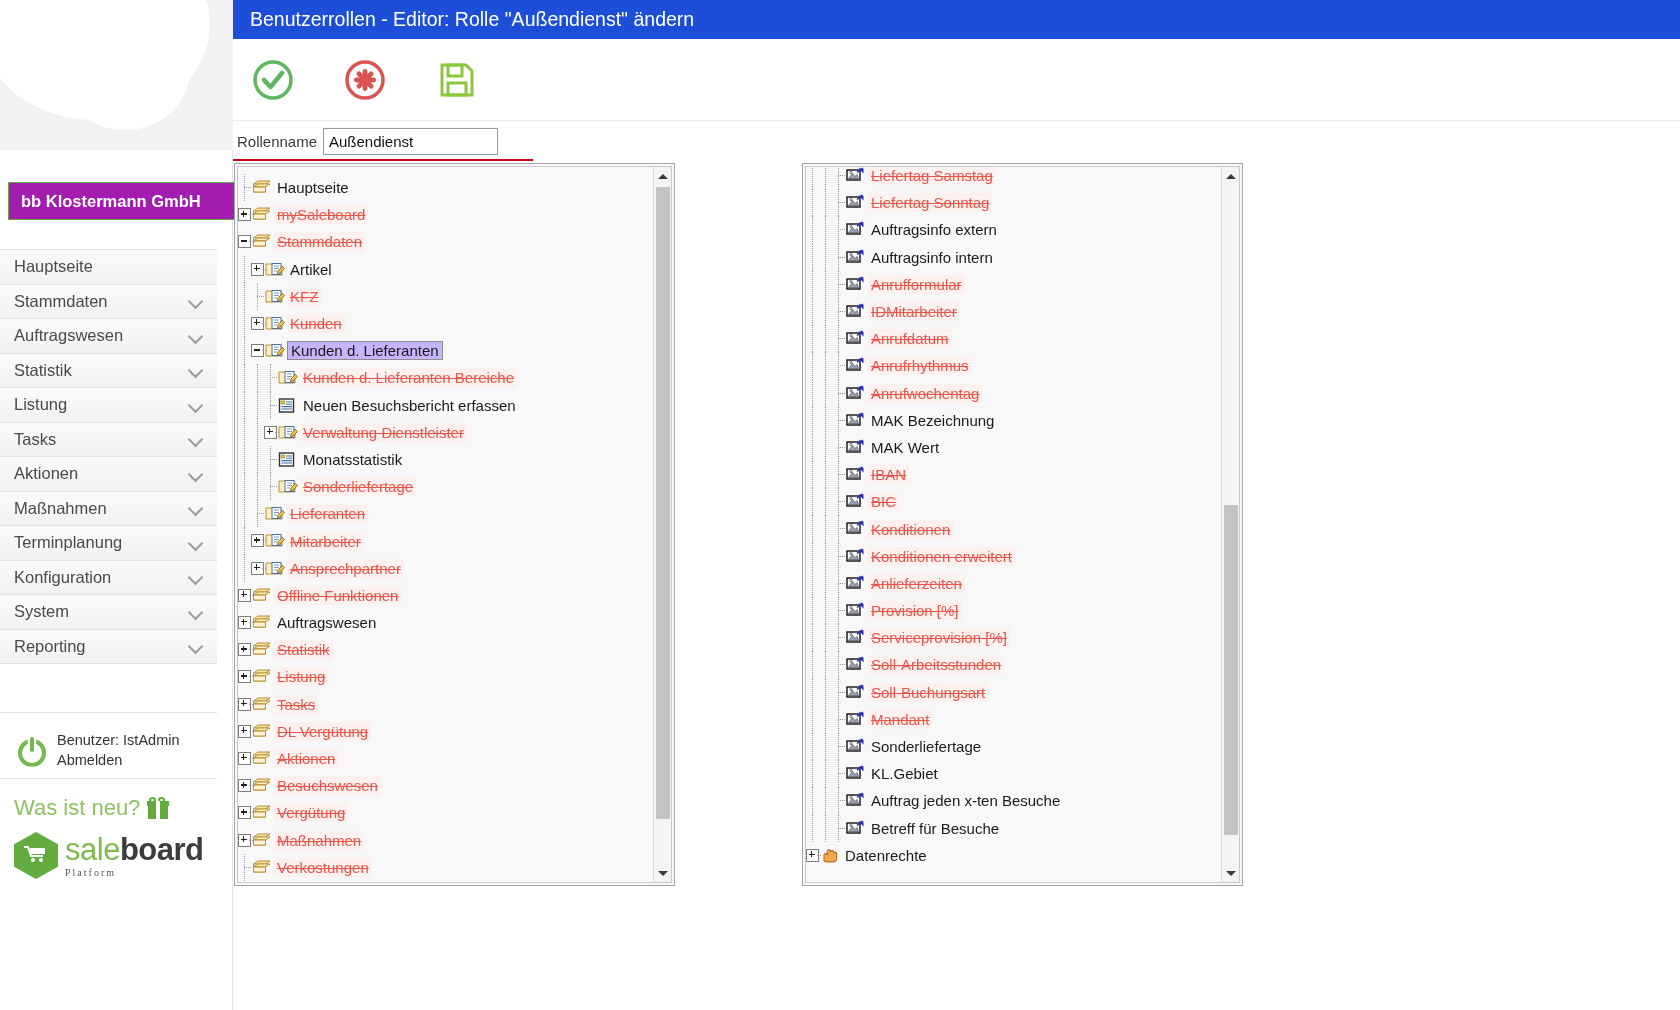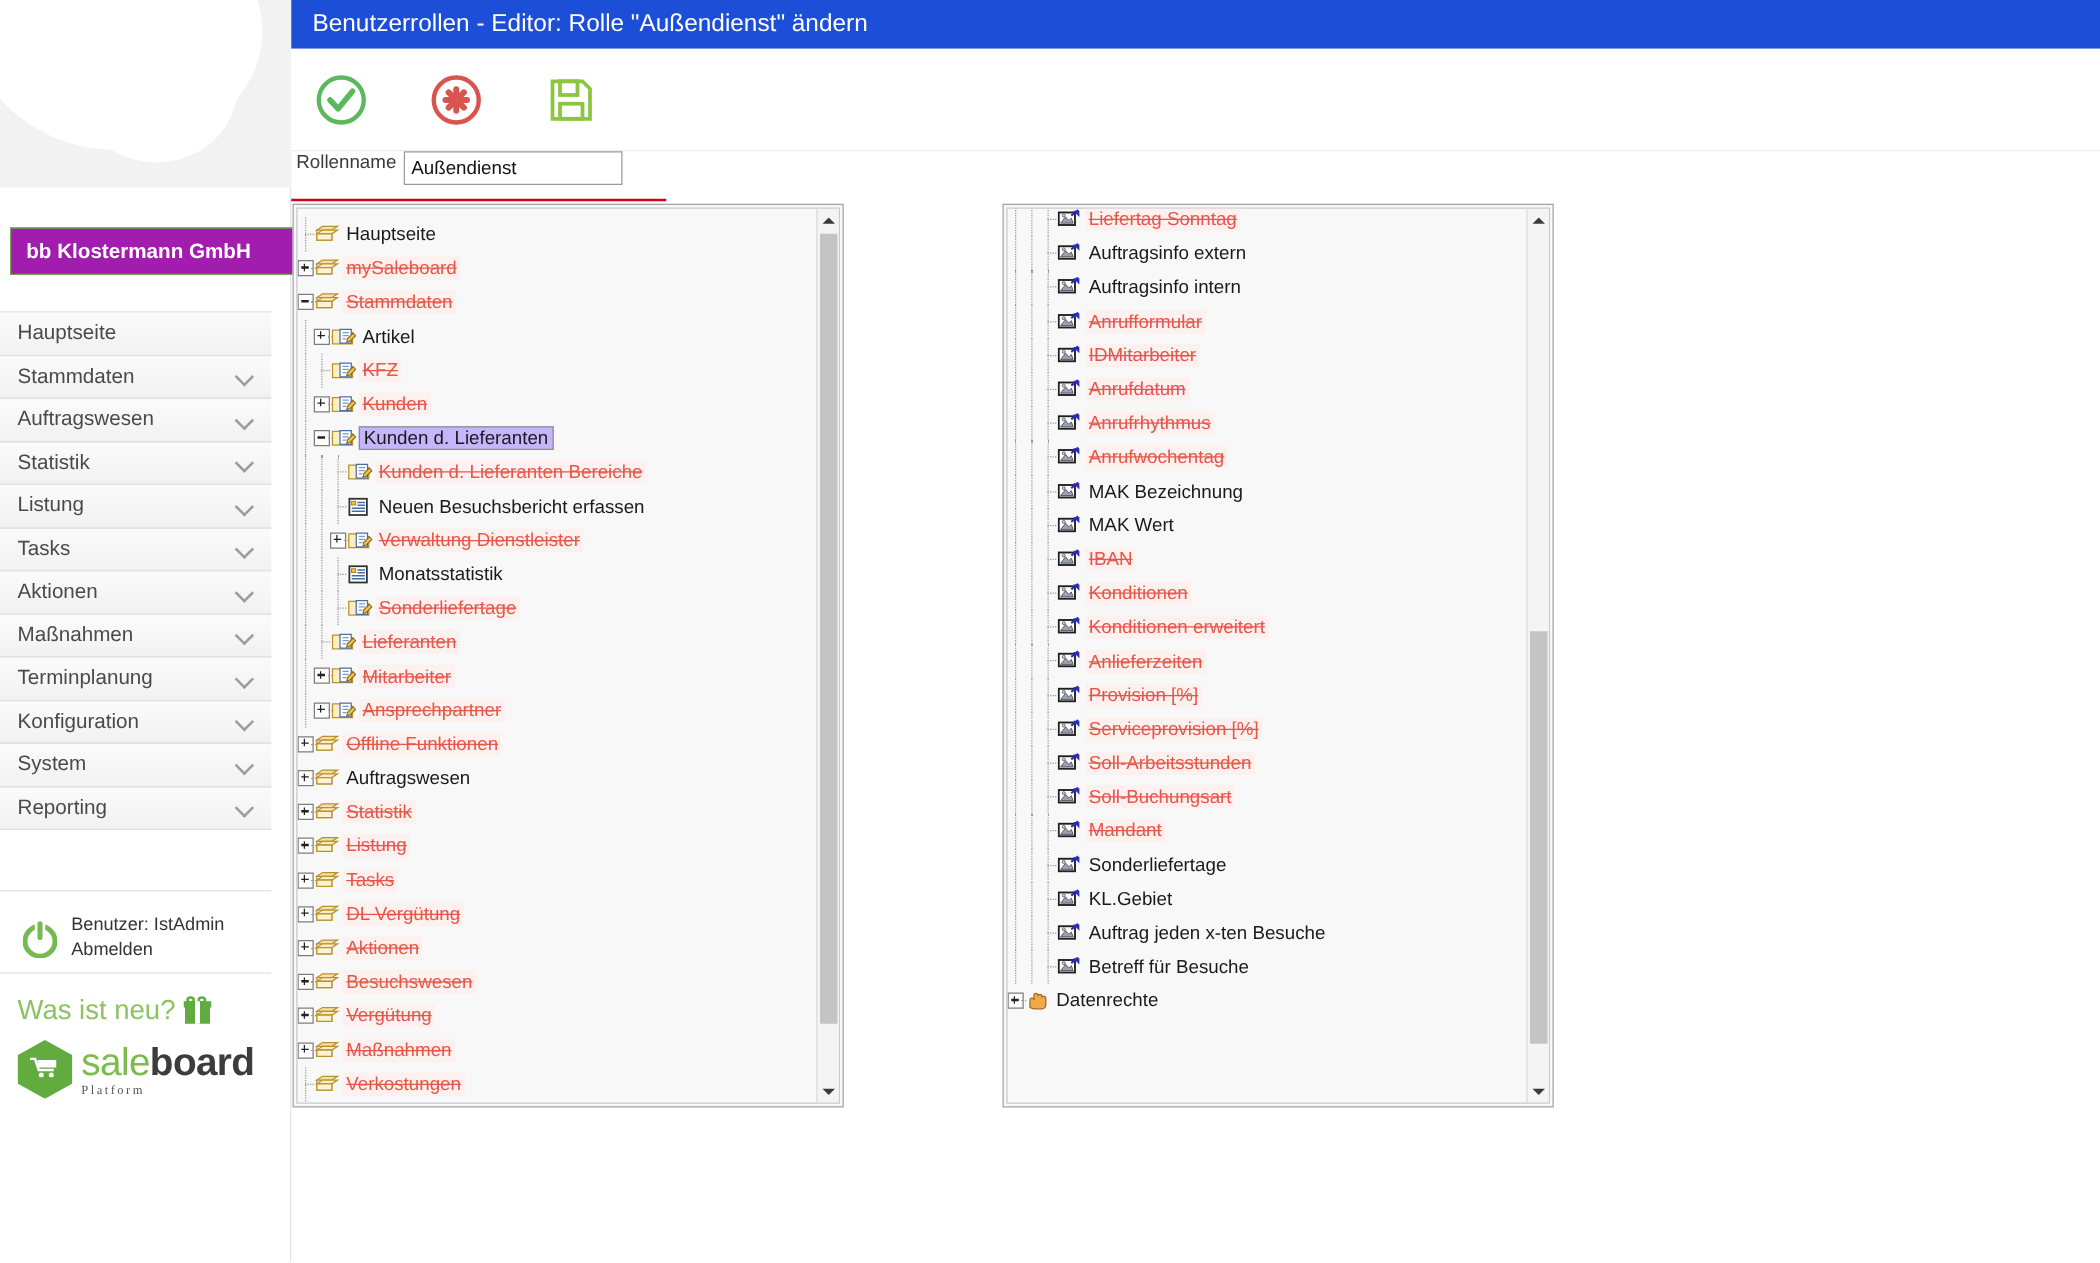--- a/index.html
+++ b/index.html
@@ -146,21 +146,21 @@
     position: absolute; left: 233px; top: 39px; right: 0; height: 82px;
     background: #ffffff;
     display: flex; align-items: center; gap: 48px;
     padding-left: 18px;
     border-bottom: 1px solid #ececec;
   }
   .tb-btn { width: 44px; height: 44px; cursor: pointer; position: relative; }
 
   .rowname {
     position: absolute; left: 233px; top: 121px; right: 0; height: 40px;
-    display: flex; padding-left: 2px;
+    display: flex; align-items: center; padding-left: 2px;
   }
   .rowname .lab { font-size: 15px; color: #3a3a3a; width: 88px; padding-left: 2px; }
   .rowname input {
     width: 175px; height: 27px;
     font-size: 15px; font-family: "Liberation Sans", sans-serif;
     padding: 2px 5px; border: 1px solid #9a9a9a; background: #fff; color: #111;
     outline: none;
   }
   .redline {
     position: absolute; left: 233px; top: 159px; width: 300px; height: 2px;
@@ -810,20 +810,35 @@
             <span class="gut tee"></span>
             <span class="ic">
               <svg width="19" height="16" viewBox="0 0 19 16">
                 <rect x="1" y="3" width="13" height="10" fill="#ffffff" stroke="#1f1f1f" stroke-width="1.5"></rect>
                 <path d="M2.5 11.5 L6.5 6.5 L9 9.5 L11 7.5 L12.5 11.5 Z" fill="#9aa2b8" stroke="#4a4a4a" stroke-width=".7"></path>
                 <circle cx="5" cy="5.5" r="1.2" fill="#cfd4e0" stroke="#4a4a4a" stroke-width=".6"></circle>
                 <path d="M12.5 1.5 L17.5 1.5 L17.5 6.5 Z" fill="#2b2bbd"></path>
                 <path d="M11 5.5 L16.5 1" stroke="#2b2bbd" stroke-width="1.6"></path>
               </svg>
             </span>
+            <span class="txt">Liefertag Samstag</span>
+          </div>
+          <div class="node denied">
+            <span class="gut v"></span>
+            <span class="gut v"></span>
+            <span class="gut tee"></span>
+            <span class="ic">
+              <svg width="19" height="16" viewBox="0 0 19 16">
+                <rect x="1" y="3" width="13" height="10" fill="#ffffff" stroke="#1f1f1f" stroke-width="1.5"></rect>
+                <path d="M2.5 11.5 L6.5 6.5 L9 9.5 L11 7.5 L12.5 11.5 Z" fill="#9aa2b8" stroke="#4a4a4a" stroke-width=".7"></path>
+                <circle cx="5" cy="5.5" r="1.2" fill="#cfd4e0" stroke="#4a4a4a" stroke-width=".6"></circle>
+                <path d="M12.5 1.5 L17.5 1.5 L17.5 6.5 Z" fill="#2b2bbd"></path>
+                <path d="M11 5.5 L16.5 1" stroke="#2b2bbd" stroke-width="1.6"></path>
+              </svg>
+            </span>
             <span class="txt">Liefertag Sonntag</span>
           </div>
           <div class="node">
             <span class="gut v"></span>
             <span class="gut v"></span>
             <span class="gut tee"></span>
             <span class="ic">
               <svg width="19" height="16" viewBox="0 0 19 16">
                 <rect x="1" y="3" width="13" height="10" fill="#ffffff" stroke="#1f1f1f" stroke-width="1.5"></rect>
                 <path d="M2.5 11.5 L6.5 6.5 L9 9.5 L11 7.5 L12.5 11.5 Z" fill="#9aa2b8" stroke="#4a4a4a" stroke-width=".7"></path>
@@ -961,20 +976,35 @@
             <span class="ic">
               <svg width="19" height="16" viewBox="0 0 19 16">
                 <rect x="1" y="3" width="13" height="10" fill="#ffffff" stroke="#1f1f1f" stroke-width="1.5"></rect>
                 <path d="M2.5 11.5 L6.5 6.5 L9 9.5 L11 7.5 L12.5 11.5 Z" fill="#9aa2b8" stroke="#4a4a4a" stroke-width=".7"></path>
                 <circle cx="5" cy="5.5" r="1.2" fill="#cfd4e0" stroke="#4a4a4a" stroke-width=".6"></circle>
                 <path d="M12.5 1.5 L17.5 1.5 L17.5 6.5 Z" fill="#2b2bbd"></path>
                 <path d="M11 5.5 L16.5 1" stroke="#2b2bbd" stroke-width="1.6"></path>
               </svg>
             </span>
             <span class="txt">IBAN</span>
+          </div>
+          <div class="node denied">
+            <span class="gut v"></span>
+            <span class="gut v"></span>
+            <span class="gut tee"></span>
+            <span class="ic">
+              <svg width="19" height="16" viewBox="0 0 19 16">
+                <rect x="1" y="3" width="13" height="10" fill="#ffffff" stroke="#1f1f1f" stroke-width="1.5"></rect>
+                <path d="M2.5 11.5 L6.5 6.5 L9 9.5 L11 7.5 L12.5 11.5 Z" fill="#9aa2b8" stroke="#4a4a4a" stroke-width=".7"></path>
+                <circle cx="5" cy="5.5" r="1.2" fill="#cfd4e0" stroke="#4a4a4a" stroke-width=".6"></circle>
+                <path d="M12.5 1.5 L17.5 1.5 L17.5 6.5 Z" fill="#2b2bbd"></path>
+                <path d="M11 5.5 L16.5 1" stroke="#2b2bbd" stroke-width="1.6"></path>
+              </svg>
+            </span>
+            <span class="txt">BIC</span>
           </div>
           <div class="node denied">
             <span class="gut v"></span>
             <span class="gut v"></span>
             <span class="gut tee"></span>
             <span class="ic">
               <svg width="19" height="16" viewBox="0 0 19 16">
                 <rect x="1" y="3" width="13" height="10" fill="#ffffff" stroke="#1f1f1f" stroke-width="1.5"></rect>
                 <path d="M2.5 11.5 L6.5 6.5 L9 9.5 L11 7.5 L12.5 11.5 Z" fill="#9aa2b8" stroke="#4a4a4a" stroke-width=".7"></path>
                 <circle cx="5" cy="5.5" r="1.2" fill="#cfd4e0" stroke="#4a4a4a" stroke-width=".6"></circle>

